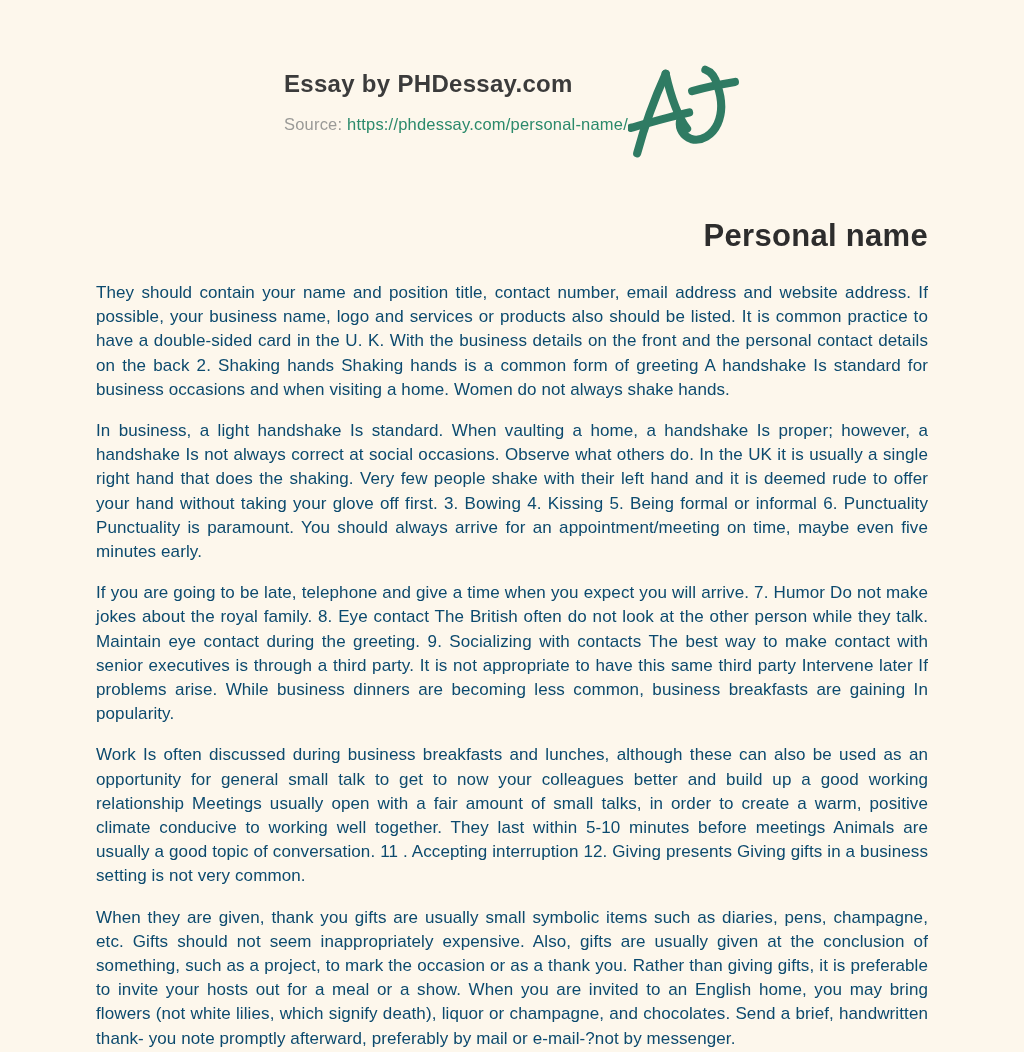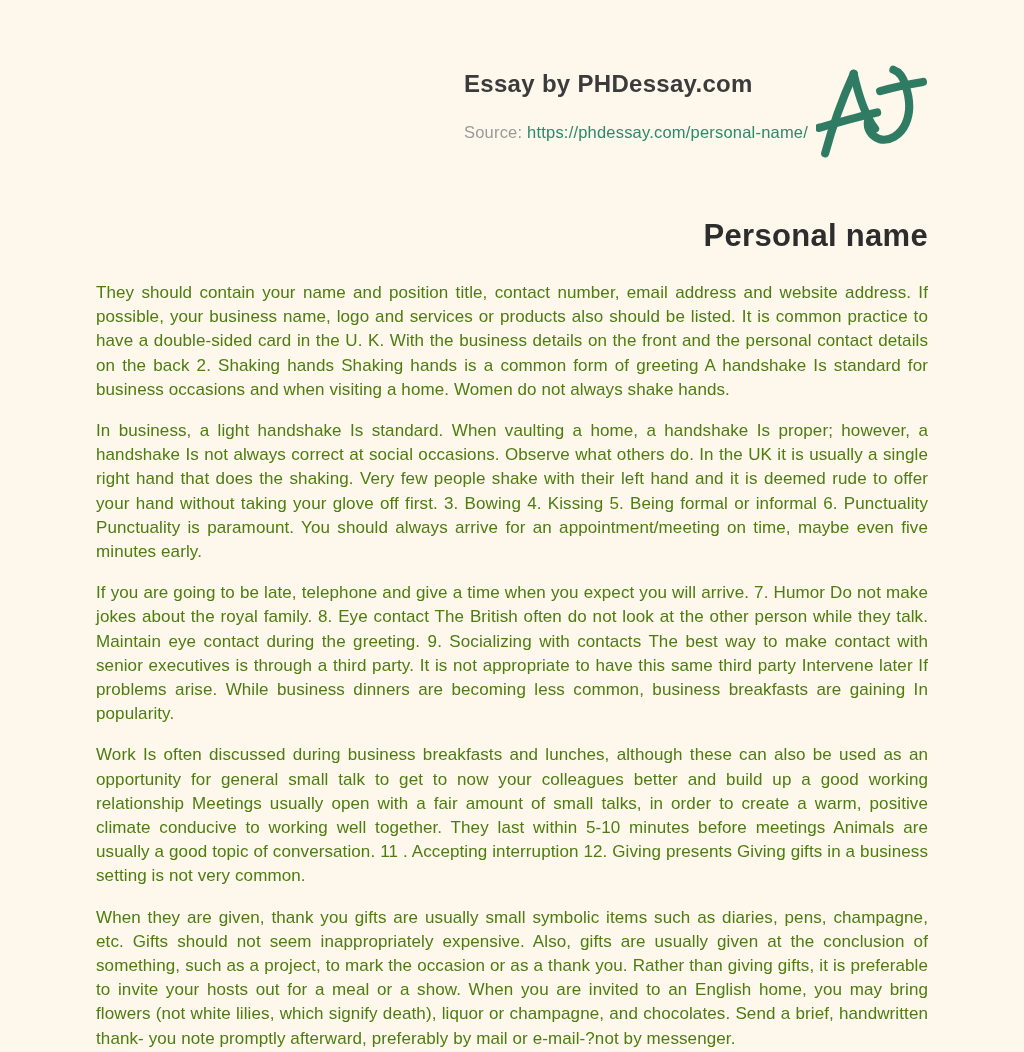--- a/index.html
+++ b/index.html
@@ -13,36 +13,35 @@
     height: 1052px;
     background: #fdf7ec;
     overflow: hidden;
     font-family: "Liberation Sans", sans-serif;
   }
   .content {
     padding: 62px 96px 0 96px;
   }
   .header {
     display: flex;
-    justify-content: flex-end;
+    justify-content: center;
     align-items: flex-start;
-    gap: 8px;
   }
   .header-left {
     padding-top: 8px;
   }
   .site-title {
     margin: 0;
     font-size: 24px;
     font-weight: 700;
     letter-spacing: 0.3px;
     color: #3b3b3b;
   }
   .source-line {
-    margin-top: 25px;
+    margin-top: 17px;
     font-size: 16.5px;
     letter-spacing: 0.2px;
     color: #9a9a97;
   }
   .source-link {
     color: #2b8a6b;
     text-decoration: none;
   }
   .logo {
     width: 112px;
@@ -61,21 +60,21 @@
     letter-spacing: 0.3px;
     color: #2d2d2d;
     text-align: right;
   }
   .article-body p {
     margin: 17px 0 0 0;
     font-size: 17px;
     line-height: 24.2px;
     letter-spacing: 0.1px;
     text-align: justify;
-    color: #4d7c0f;
+    color: #0c4a6e;
   }
   .article-body p.first {
     margin-top: 27px;
   }
 </style>
 </head>
 <body>
 
 <div class="page">
   <div class="content">

